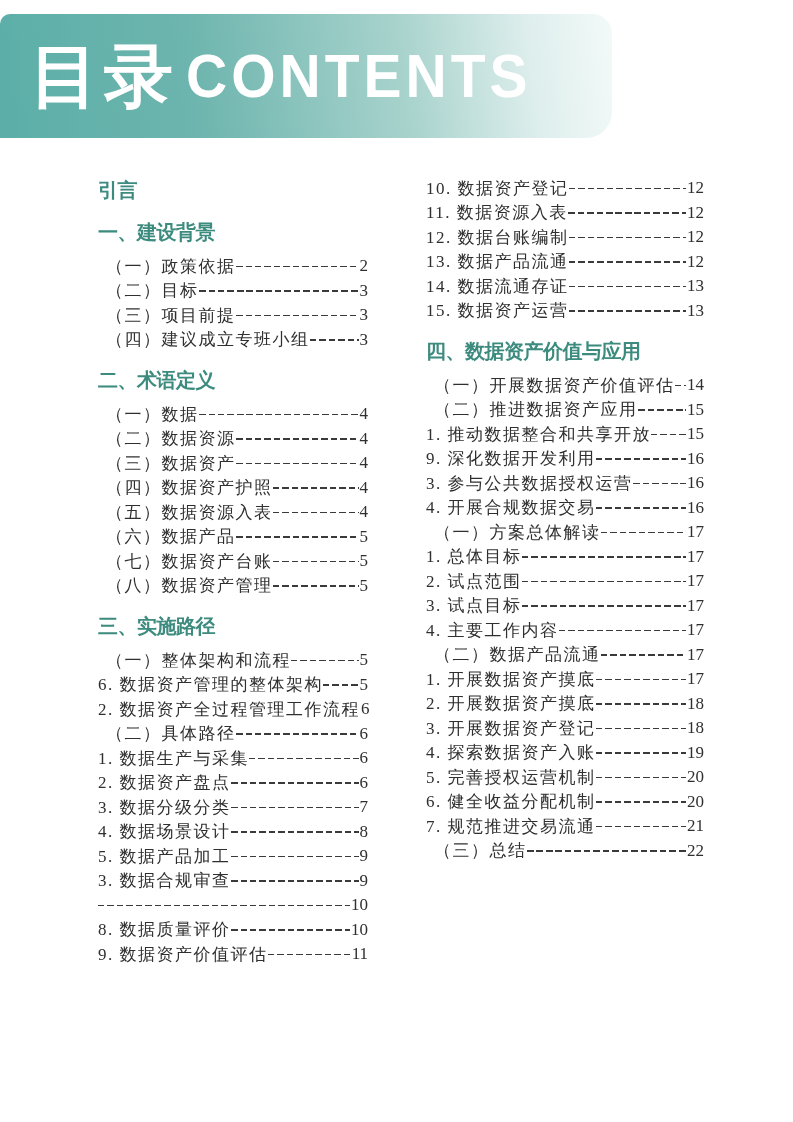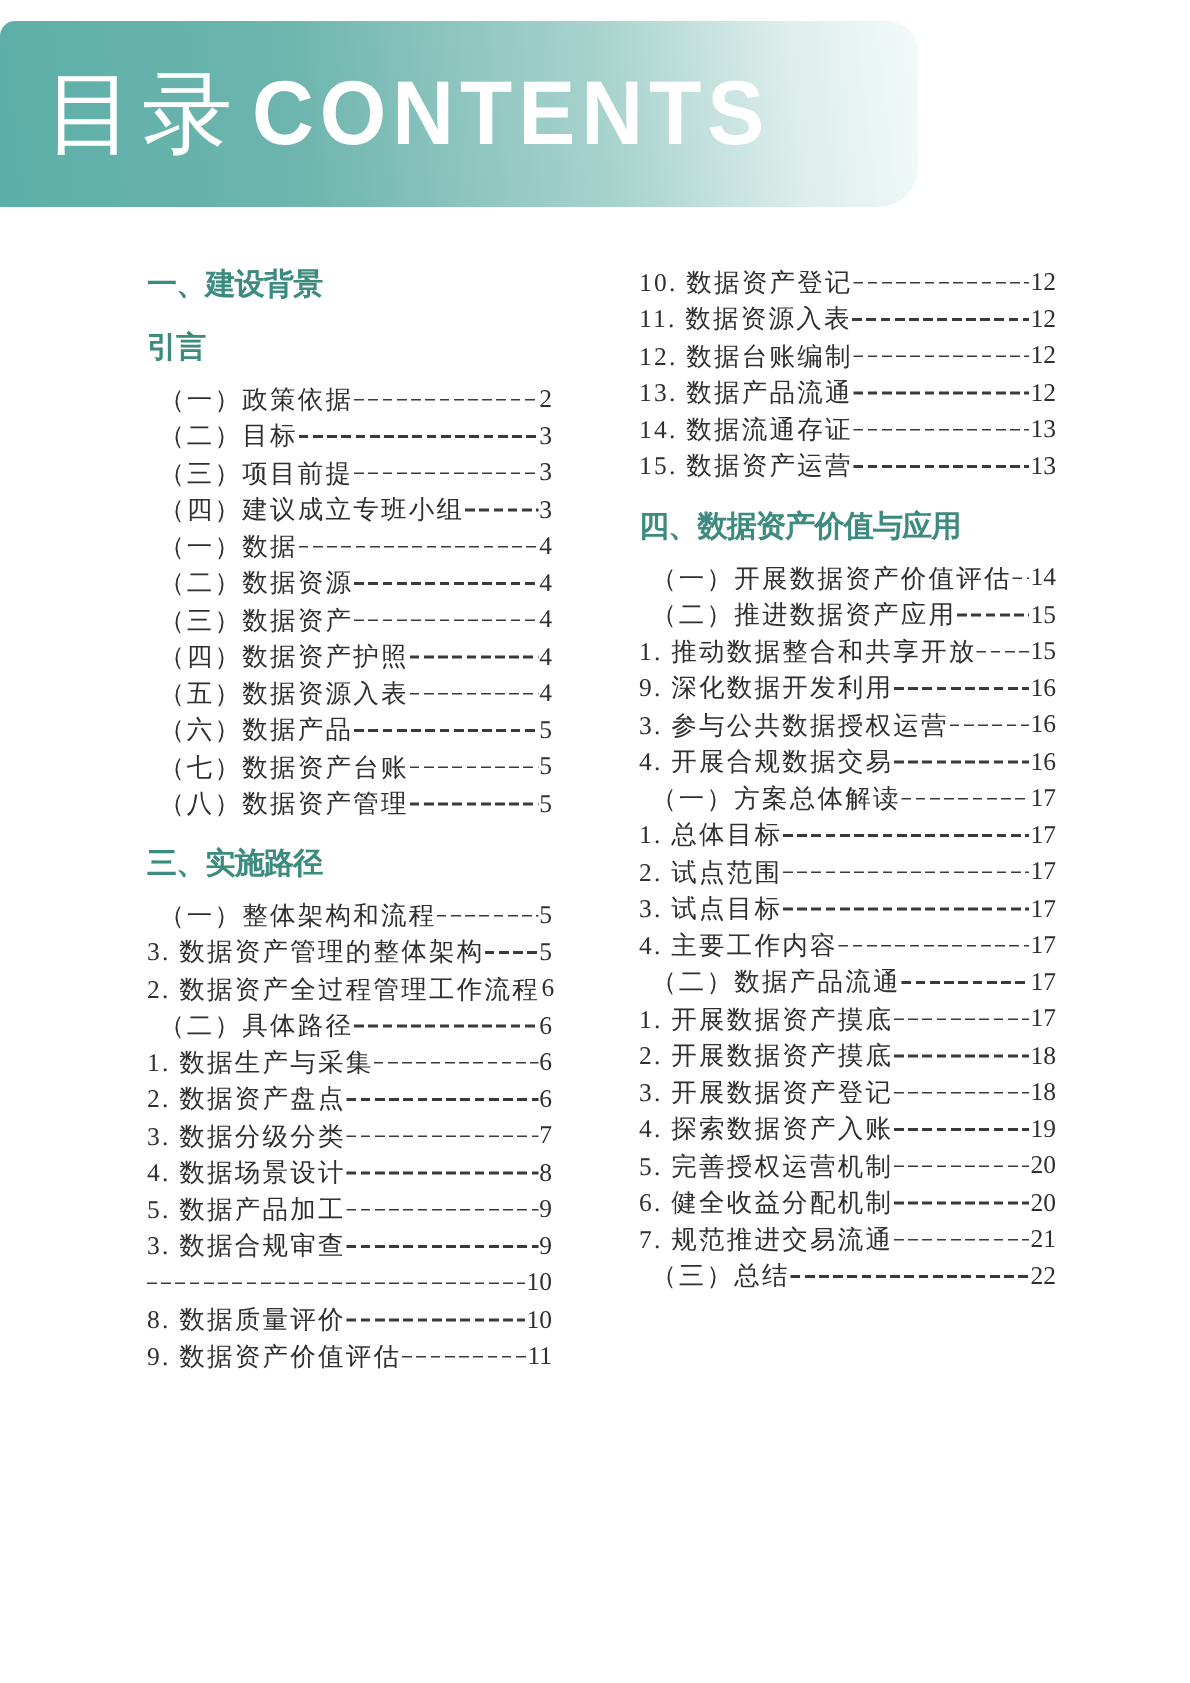--- a/index.html
+++ b/index.html
@@ -25,22 +25,22 @@
     background:linear-gradient(83deg,var(--teal-dark) 0%,#6db5ae 32%,var(--teal-mid) 66%,#ddeeec 86%,var(--teal-light) 100%);
     display:flex;
     align-items:center;
     padding-left:30px;
     box-sizing:border-box;
     color:#ffffff;
     white-space:nowrap;
   }
   .banner .zh{
     font-family:"Liberation Sans","DejaVu Sans",sans-serif;
-    font-weight:400;
-    font-size:60px;
+    font-weight:700;
+    font-size:69px;
     letter-spacing:5px;
     line-height:1;
   }
   .banner .en{
     font-family:"Liberation Sans","DejaVu Sans",sans-serif;
     font-weight:900;
     font-size:57px;
     letter-spacing:4px;
     line-height:1;
     margin-left:8px;
@@ -96,42 +96,43 @@
 </head>
 <body>
 
 <header class="banner">
   <span class="zh">目录</span>
   <span class="en">CONTENTS</span>
 </header>
 
 <main class="columns">
   <section class="col col-left">
+      <div class="toc-heading">引言</div>
       <div class="toc-heading">一、建设背景</div>
-      <div class="toc-heading">引言</div>
       <div class="toc-entry indent">
         <span class="label">（一）政策依据</span>
         <span class="leader"></span>
         <span class="page-num">2</span>
       </div>
       <div class="toc-entry indent">
         <span class="label">（二）目标</span>
         <span class="leader"></span>
         <span class="page-num">3</span>
       </div>
       <div class="toc-entry indent">
         <span class="label">（三）项目前提</span>
         <span class="leader"></span>
         <span class="page-num">3</span>
       </div>
       <div class="toc-entry indent">
         <span class="label">（四）建议成立专班小组</span>
         <span class="leader"></span>
         <span class="page-num">3</span>
       </div>
+      <div class="toc-heading">二、术语定义</div>
       <div class="toc-entry indent">
         <span class="label">（一）数据</span>
         <span class="leader"></span>
         <span class="page-num">4</span>
       </div>
       <div class="toc-entry indent">
         <span class="label">（二）数据资源</span>
         <span class="leader"></span>
         <span class="page-num">4</span>
       </div>
@@ -165,21 +166,21 @@
         <span class="leader"></span>
         <span class="page-num">5</span>
       </div>
       <div class="toc-heading">三、实施路径</div>
       <div class="toc-entry indent">
         <span class="label">（一）整体架构和流程</span>
         <span class="leader"></span>
         <span class="page-num">5</span>
       </div>
       <div class="toc-entry">
-        <span class="label">3. 数据资产管理的整体架构</span>
+        <span class="label">6. 数据资产管理的整体架构</span>
         <span class="leader"></span>
         <span class="page-num">5</span>
       </div>
       <div class="toc-entry">
         <span class="label">2. 数据资产全过程管理工作流程</span>
         <span class="leader"></span>
         <span class="page-num">6</span>
       </div>
       <div class="toc-entry indent">
         <span class="label">（二）具体路径</span>

